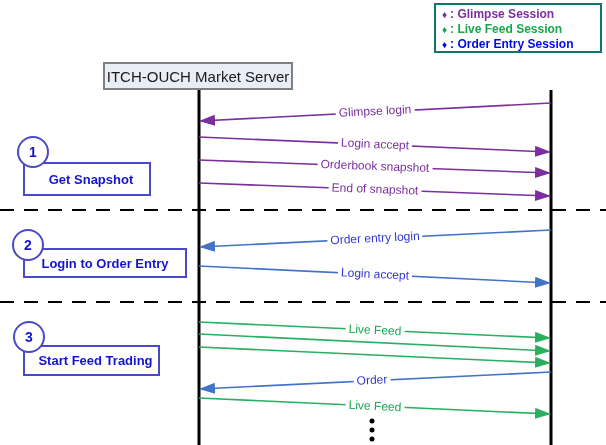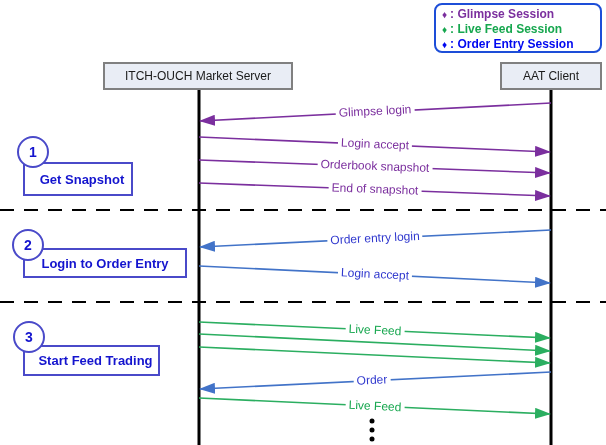--- a/index.html
+++ b/index.html
@@ -14,41 +14,41 @@
   .al-g{stroke:var(--glimpse,#7B2F9E);}
   .al-b{stroke:var(--order-entry-line,#4273C8);}
   .al-f{stroke:var(--live-feed-line,#2BAE60);}
   .mh-g{fill:var(--glimpse,#7B2F9E);}
   .mh-b{fill:var(--order-entry-line,#4273C8);}
   .mh-f{fill:var(--live-feed-line,#2BAE60);}
   .dot{fill:#000;}
 
   .legend{
     position:absolute;left:434px;top:3px;width:168px;height:50px;box-sizing:border-box;
-    background:#fff;border:2px solid #1d4ed8;border-radius:8px;padding:2px 0 0 6px;
+    background:#fff;border:2px solid #0f766e;border-radius:0;padding:2px 0 0 6px;
   }
   .legend-row{font-size:12px;font-weight:bold;line-height:15px;white-space:nowrap;}
   .legend-row .bullet{font-size:10px;margin-right:3px;}
 
   .actor{
     position:absolute;top:62px;height:28px;box-sizing:border-box;
     background:var(--actor-fill,#E9EDF5);border:2px solid var(--actor-border,#808080);
     display:flex;align-items:center;justify-content:center;
-    font-size:12px;color:#1a1a1a;white-space:nowrap;
+    font-size:15px;color:#1a1a1a;white-space:nowrap;
   }
   .actor-server{left:103px;width:190px;}
   .actor-client{left:500px;width:102px;}
 
   .phase-box{
     position:absolute;box-sizing:border-box;background:#fff;
     border:2px solid var(--phase-border,#4A4AC9);
     display:flex;align-items:center;justify-content:center;
     font-size:13px;font-weight:bold;color:var(--phase-text,#1414CE);white-space:nowrap;
   }
-  .pb1{left:23px;top:162px;width:110px;height:34px;padding-left:8px;}
+  .pb1{left:23px;top:162px;width:128px;height:34px;padding-left:8px;}
   .pb2{left:23px;top:248px;width:164px;height:30px;text-align:right;}
   .pb3{left:23px;top:345px;width:137px;height:31px;padding-left:8px;}
   .phase-circle{
     position:absolute;width:32px;height:32px;box-sizing:border-box;border-radius:50%;
     background:#fff;border:2px solid var(--phase-border,#4A4AC9);
     display:flex;align-items:center;justify-content:center;
     font-size:14px;font-weight:bold;color:var(--phase-text,#1414CE);z-index:3;
   }
   .pc1{left:17px;top:136px;}
   .pc2{left:12px;top:229px;}
@@ -117,23 +117,20 @@
       <span class="bullet">♦</span><span>: Live Feed Session</span>
     </div>
     <div class="legend-row" style="color: rgb(0, 8, 240);">
       <span class="bullet">♦</span><span>: Order Entry Session</span>
     </div>
   </div>
 
   <div class="actor actor-server">
     <span>ITCH-OUCH Market Server</span>
   </div>
-  <div class="actor actor-client">
-    <span>AAT Client</span>
-  </div>
 
   <div class="phase-box pb1">
     <span>Get Snapshot</span>
   </div>
   <div class="phase-circle pc1">
     <span>1</span>
   </div>
 
   <div class="phase-box pb2">
     <span>Login to Order Entry</span>

